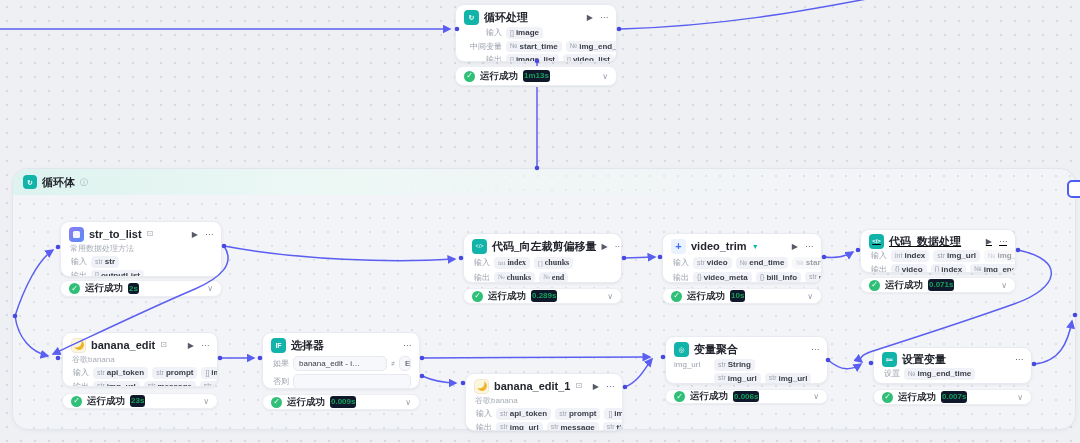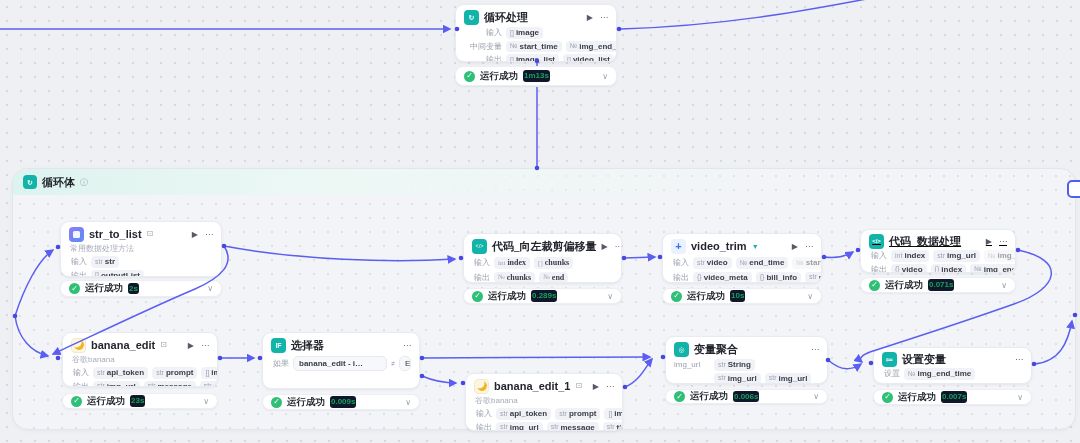--- a/index.html
+++ b/index.html
@@ -410,23 +410,27 @@
 <div class="node" style="left:262px;top:332px;width:158px;height:57px;padding-top:4px;">
   <div class="node-head">
     <span class="nicon teal">IF</span>
     <span class="ntitle">选择器</span>
     <span class="nhead-actions">
       <span>⋯</span>
     </span>
   </div>
   <div class="frow" style="margin-top:3px;">
     <span class="flabel">如果</span>
-    <span class="cbox" style="width:102px;font-weight:bold;">banana_edit - i…</span>
+    <span class="cbox" style="width:102px;">banana_edit - i…</span>
     <span class="cop">≠</span>
     <span class="cbox" style="flex:1;">Empty</span>
+  </div>
+  <div class="frow" style="margin-top:3px;">
+    <span class="flabel">否则</span>
+    <span class="cbox" style="flex:1;"></span>
   </div>
 </div>
 <div class="status" style="left:262px;top:394px;width:158px;height:16px;">
   <span class="okdot">✓</span>
   <span class="stext">运行成功</span>
   <span class="stime">0.009s</span>
   <span class="schev">∨</span>
 </div>
 
 <div class="node" style="left:465px;top:359px;width:158px;height:58px;padding-top:4px;margin-top:14px;">

